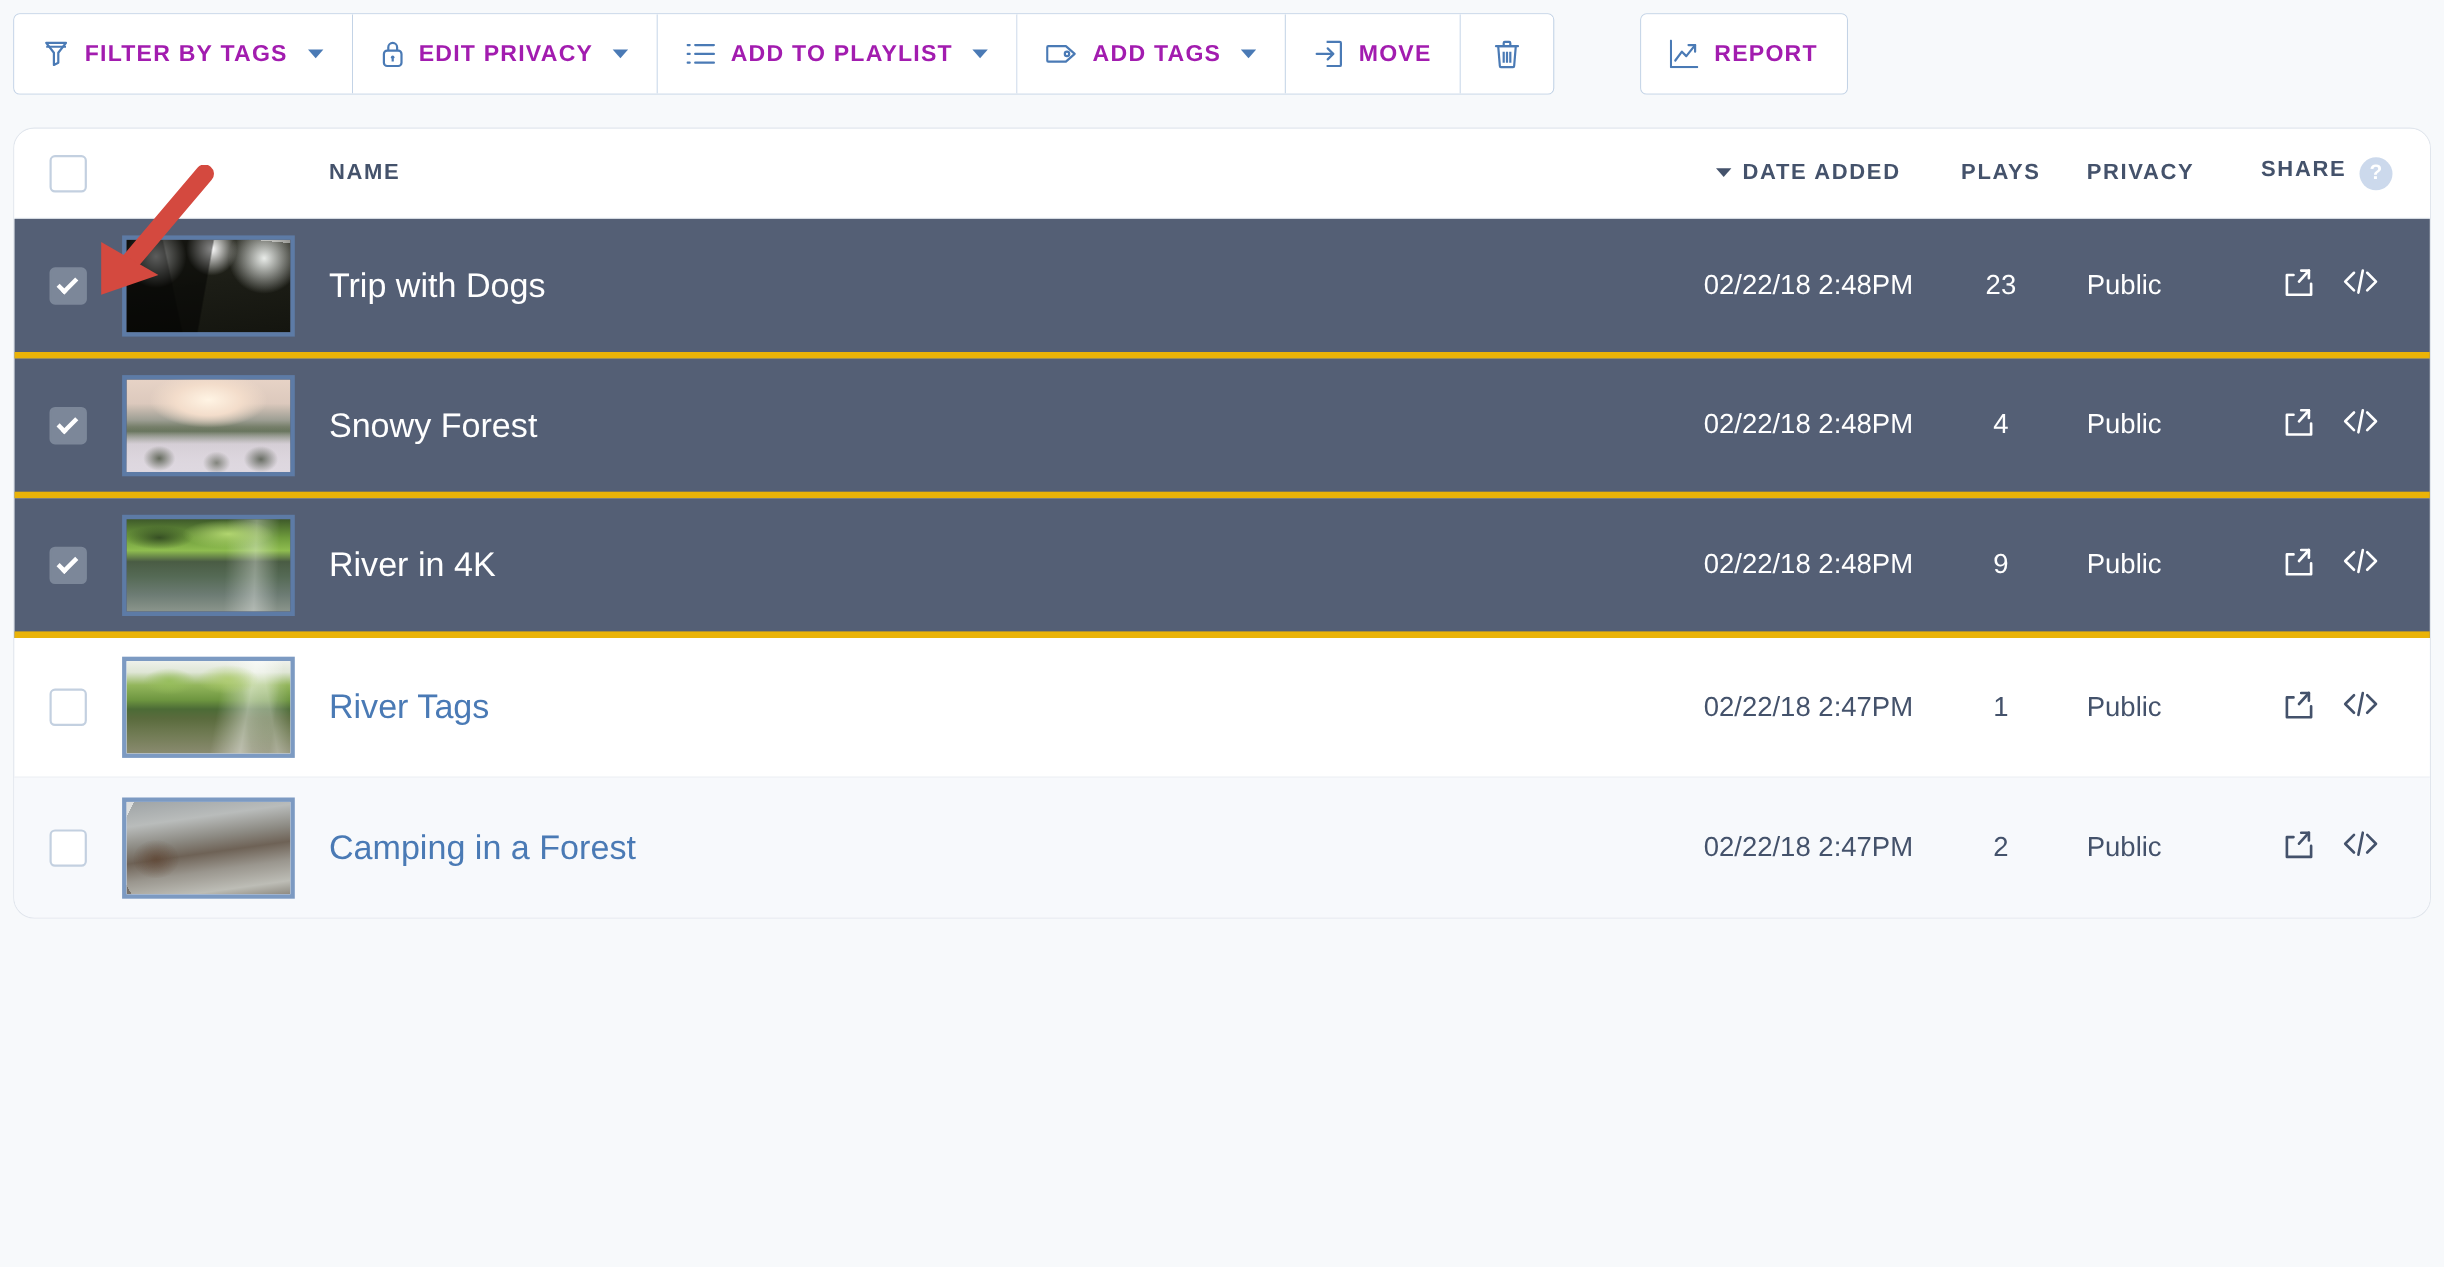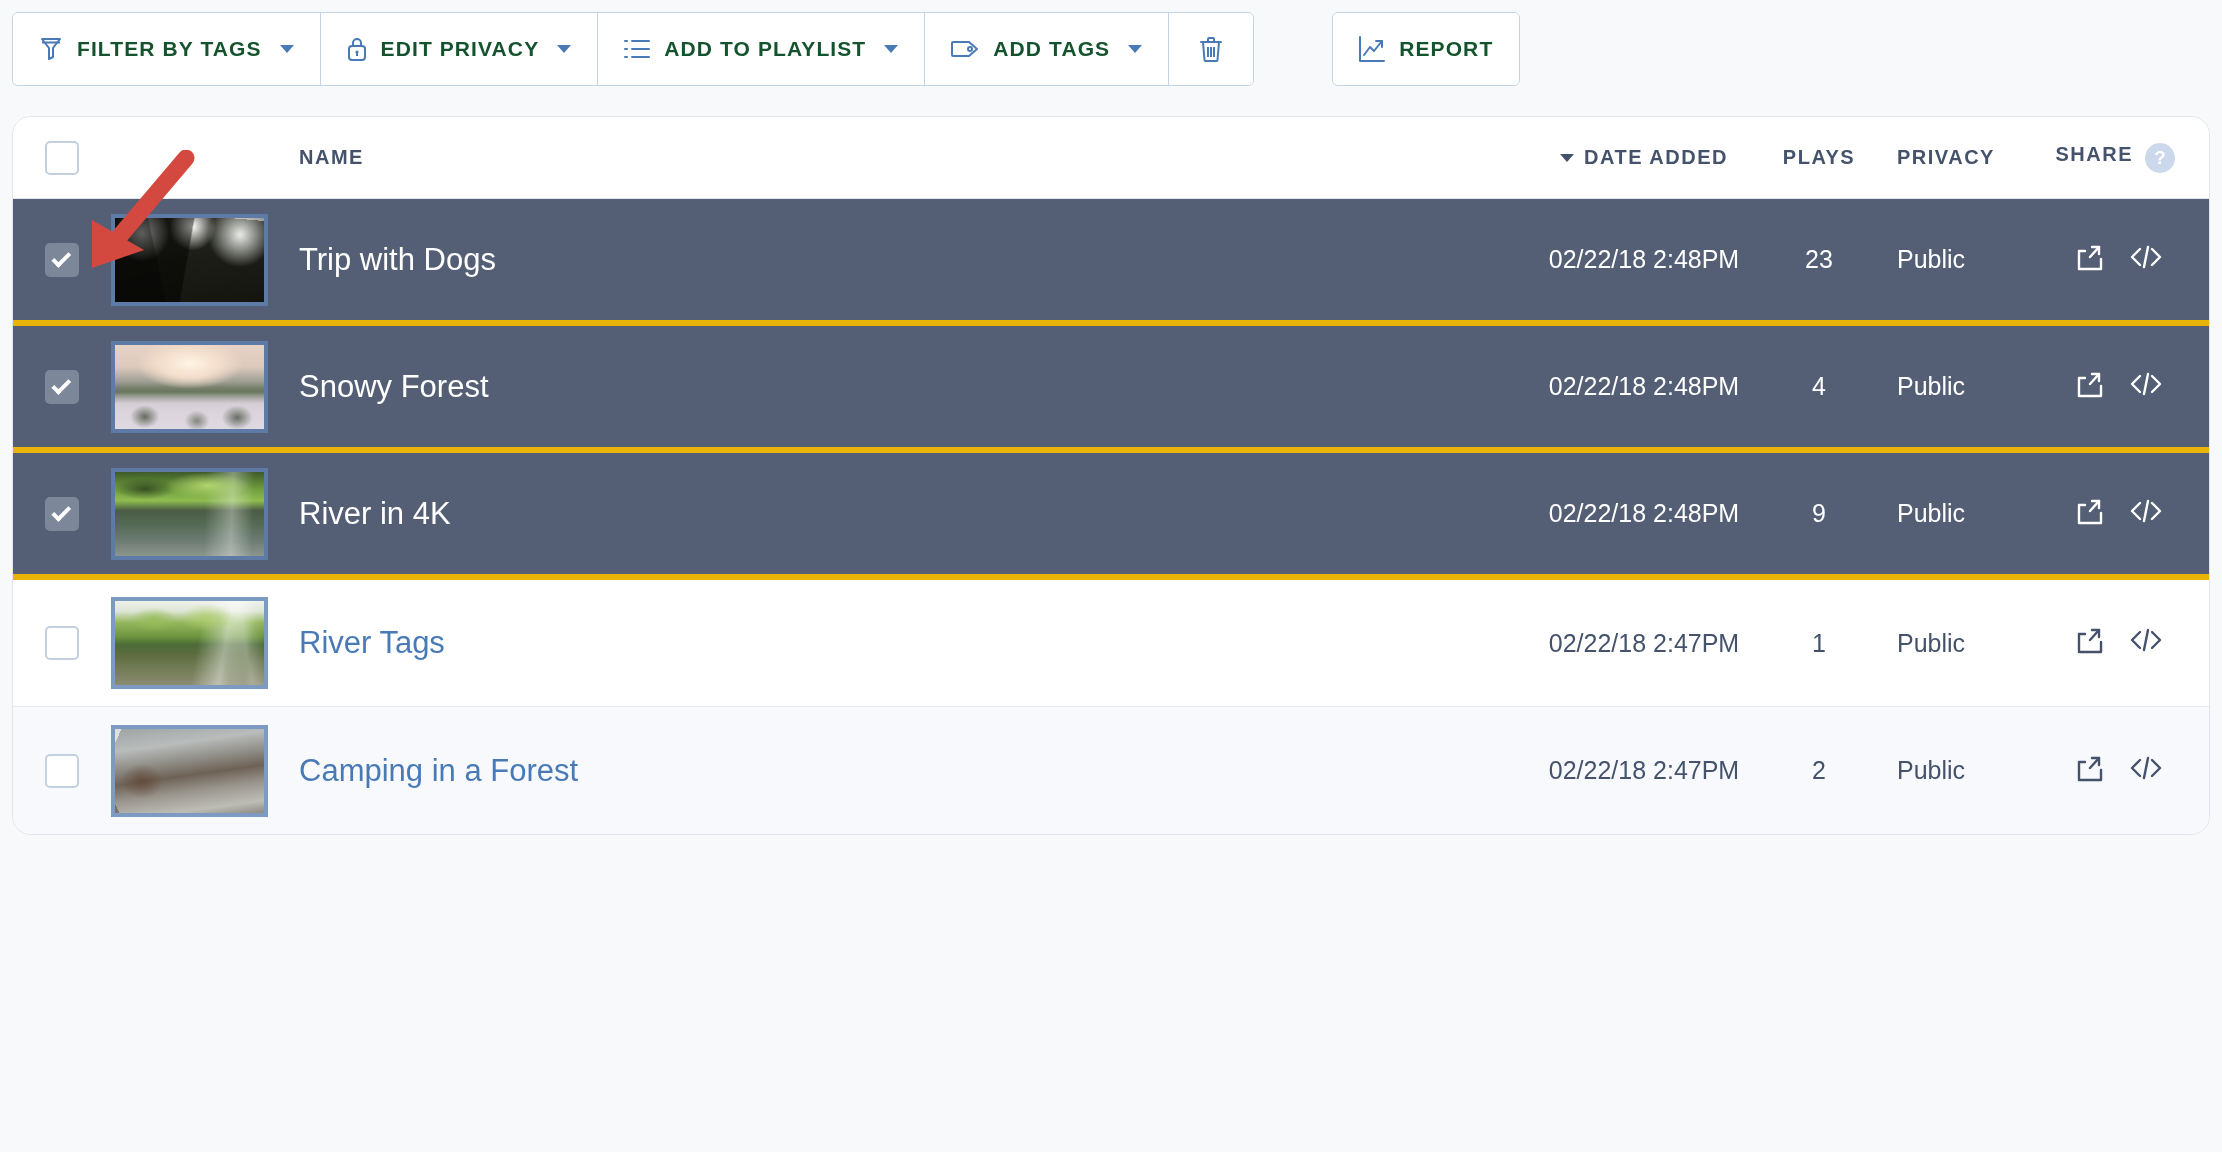--- a/index.html
+++ b/index.html
@@ -34,21 +34,21 @@
 
   .tbtn {
     display: flex;
     align-items: center;
     gap: 14px;
     padding: 0 26px;
     height: 100%;
     background: #ffffff;
     border: none;
     border-right: 1px solid #c3d3e6;
-    color: #14532d;
+    color: #a21caf;
     font-family: "Liberation Sans", sans-serif;
     font-size: 21px;
     font-weight: bold;
     letter-spacing: 1.1px;
     text-transform: uppercase;
     cursor: pointer;
     white-space: nowrap;
   }
   .tbtn:last-child { border-right: none; }
 
@@ -317,20 +317,30 @@
       <span>
         <svg width="28" height="24" viewBox="0 0 28 24" fill="none" stroke="#4a7ab5" stroke-width="2">
           <path d="M2 5h16l8 7-8 7H2a1 1 0 0 1-1-1V6a1 1 0 0 1 1-1z" stroke-linejoin="round"></path>
           <circle cx="19" cy="12" r="2"></circle>
         </svg>
       </span>
       <span>Add Tags</span>
       <span class="caret"></span>
     </button>
 
+    <button class="tbtn">
+      <span>
+        <svg width="26" height="26" viewBox="0 0 26 26" fill="none" stroke="#4a7ab5" stroke-width="2">
+          <path d="M11 2h12a1 1 0 0 1 1 1v20a1 1 0 0 1-1 1H11" stroke-linejoin="round"></path>
+          <line x1="2" y1="13" x2="17" y2="13" stroke-linecap="round"></line>
+          <polyline points="12,8 17,13 12,18" stroke-linecap="round" stroke-linejoin="round"></polyline>
+        </svg>
+      </span>
+      <span>Move</span>
+    </button>
 
     <button class="tbtn icon-only">
       <span>
         <svg width="24" height="28" viewBox="0 0 24 28" fill="none" stroke="#4a7ab5" stroke-width="2">
           <path d="M4 7h16l-1.5 18a1 1 0 0 1-1 1H6.5a1 1 0 0 1-1-1z" stroke-linejoin="round"></path>
           <line x1="2" y1="7" x2="22" y2="7" stroke-linecap="round"></line>
           <path d="M9 7V4a1 1 0 0 1 1-1h4a1 1 0 0 1 1 1v3"></path>
           <line x1="9" y1="12" x2="9" y2="22"></line>
           <line x1="12" y1="12" x2="12" y2="22"></line>
           <line x1="15" y1="12" x2="15" y2="22"></line>

